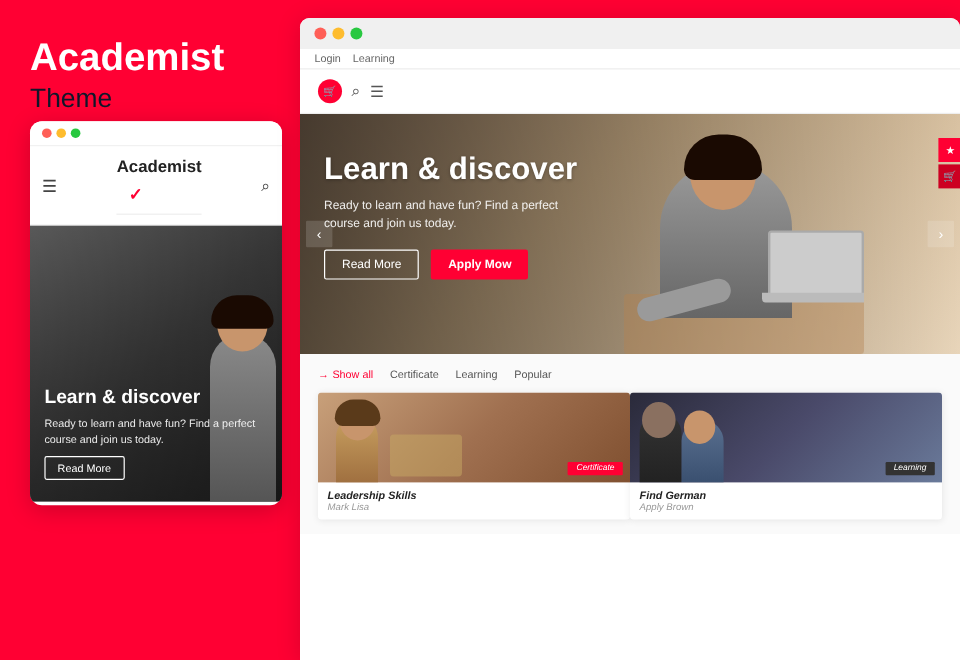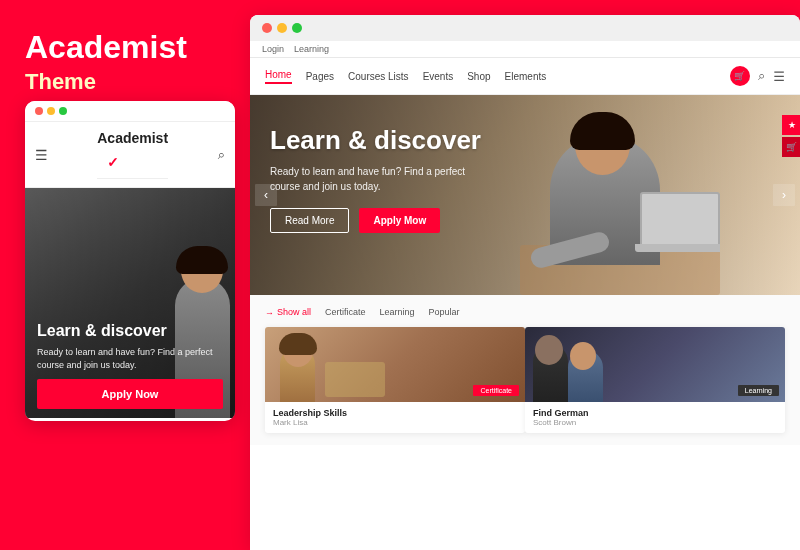--- a/index.html
+++ b/index.html
@@ -21,22 +21,22 @@
       padding: 30px 25px;
     }
     .left-panel .theme-title {
       font-size: 32px;
       font-weight: 800;
       color: #fff;
       line-height: 1.1;
     }
     .left-panel .theme-subtitle {
       font-size: 22px;
-      font-weight: 700;
-      color: #fef9c3;
+      font-weight: 400;
+      color: #0f172a;
       margin-bottom: 6px;
     }
     .left-panel .theme-by {
       font-size: 13px;
       color: rgba(255,255,255,0.85);
       margin-bottom: 18px;
     }
 
     
     .mobile-preview {
@@ -322,20 +322,21 @@
     }
     .filter-item.active-filter {
       color: #f03;
       display: flex; align-items: center; gap: 3px;
     }
     .filter-arrow {
       color: #f03; font-size: 9px;
     }
     .courses-grid {
       display: flex;
+      font-style: italic;
     }
     .course-card {
       flex: 1;
       background: #fff;
       border-radius: 3px;
       overflow: hidden;
       box-shadow: 0 1px 6px rgba(0,0,0,0.08);
     }
     .course-img {
       height: 75px;
@@ -413,48 +414,39 @@
         <div style="position:absolute; right:12px; top:10px; width:42px; height:45px; background:#c8956c; border-radius:50%;"></div>
         <div style="position:absolute; right:7px; top:8px; width:52px; height:28px; background:#1a0a02; border-radius:26px 26px 8px 8px;"></div>
       </div>
       <div class="mobile-hero-content">
         <div class="mobile-hero-title">Learn &amp; discover</div>
         <div class="mobile-hero-text">Ready to learn and have fun? Find a perfect course and join us today.</div>
         <div class="mobile-hero-btn">Read More</div>
       </div>
     </div>
 
-    <div class="mobile-apply-btn">Apply Now</div>
   </div>
 </div>
 
 <div class="desktop-preview">
 
   <div class="desktop-chrome">
     <div class="chrome-dot" style="background:#ff5f57;"></div>
     <div class="chrome-dot" style="background:#febc2e;"></div>
     <div class="chrome-dot" style="background:#28c840;"></div>
   </div>
 
   <div class="desktop-topbar">
     <div class="topbar-right">
       <span>Login</span>
       <span>Learning</span>
     </div>
   </div>
 
   <div class="desktop-navbar">
-    <div class="nav-links">
-      <a class="nav-link active">Home</a>
-      <a class="nav-link">Pages</a>
-      <a class="nav-link">Courses Lists</a>
-      <a class="nav-link">Events</a>
-      <a class="nav-link">Shop</a>
-      <a class="nav-link">Elements</a>
-    </div>
     <div class="nav-icons">
       <div class="nav-icon-circle">🛒</div>
       <span style="font-size:13px; color:#555;">⌕</span>
       <span style="font-size:13px; color:#555;">☰</span>
     </div>
   </div>
 
   <div class="desktop-hero">
     <div class="hero-bg">
 
@@ -532,19 +524,19 @@
             <div style="position:absolute; top:5px; left:5px; width:28px; height:30px; background:#8a7060; border-radius:50%;"></div>
           </div>
           <div style="position:absolute; bottom:0; left:40px; width:45px; height:68px; overflow:hidden;">
             <div style="position:absolute; bottom:0; left:3px; width:35px; height:52px; background:linear-gradient(to bottom,#5a7090,#3a5070); border-radius:18px 18px 0 0;"></div>
             <div style="position:absolute; top:8px; left:5px; width:26px; height:28px; background:#c8956c; border-radius:50%;"></div>
           </div>
           <div class="course-badge badge-learn">Learning</div>
         </div>
         <div class="course-info">
           <div class="course-title">Find German</div>
-          <div class="course-author">Scott Brown</div>
+          <div class="course-author">Apply Brown</div>
         </div>
       </div>
 
     </div>
   </div>
 </div>
 
 </body></html>

